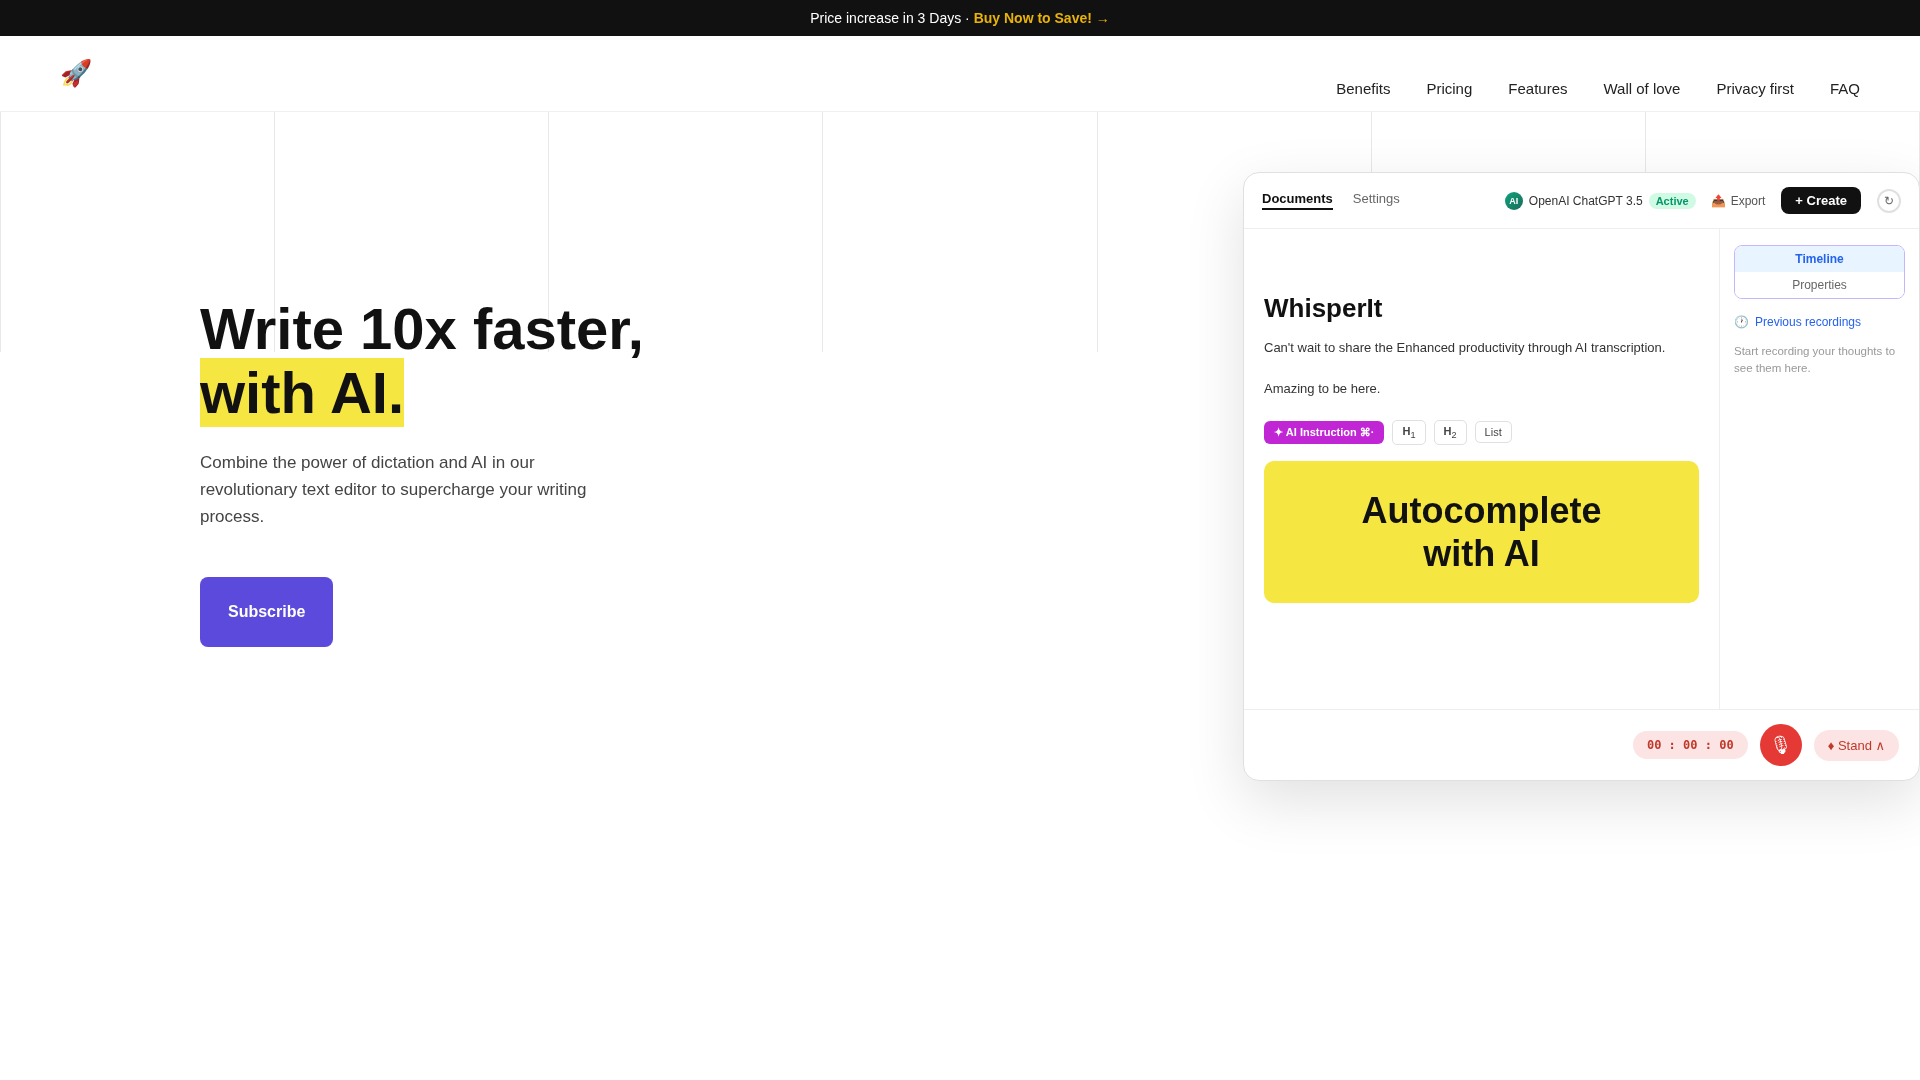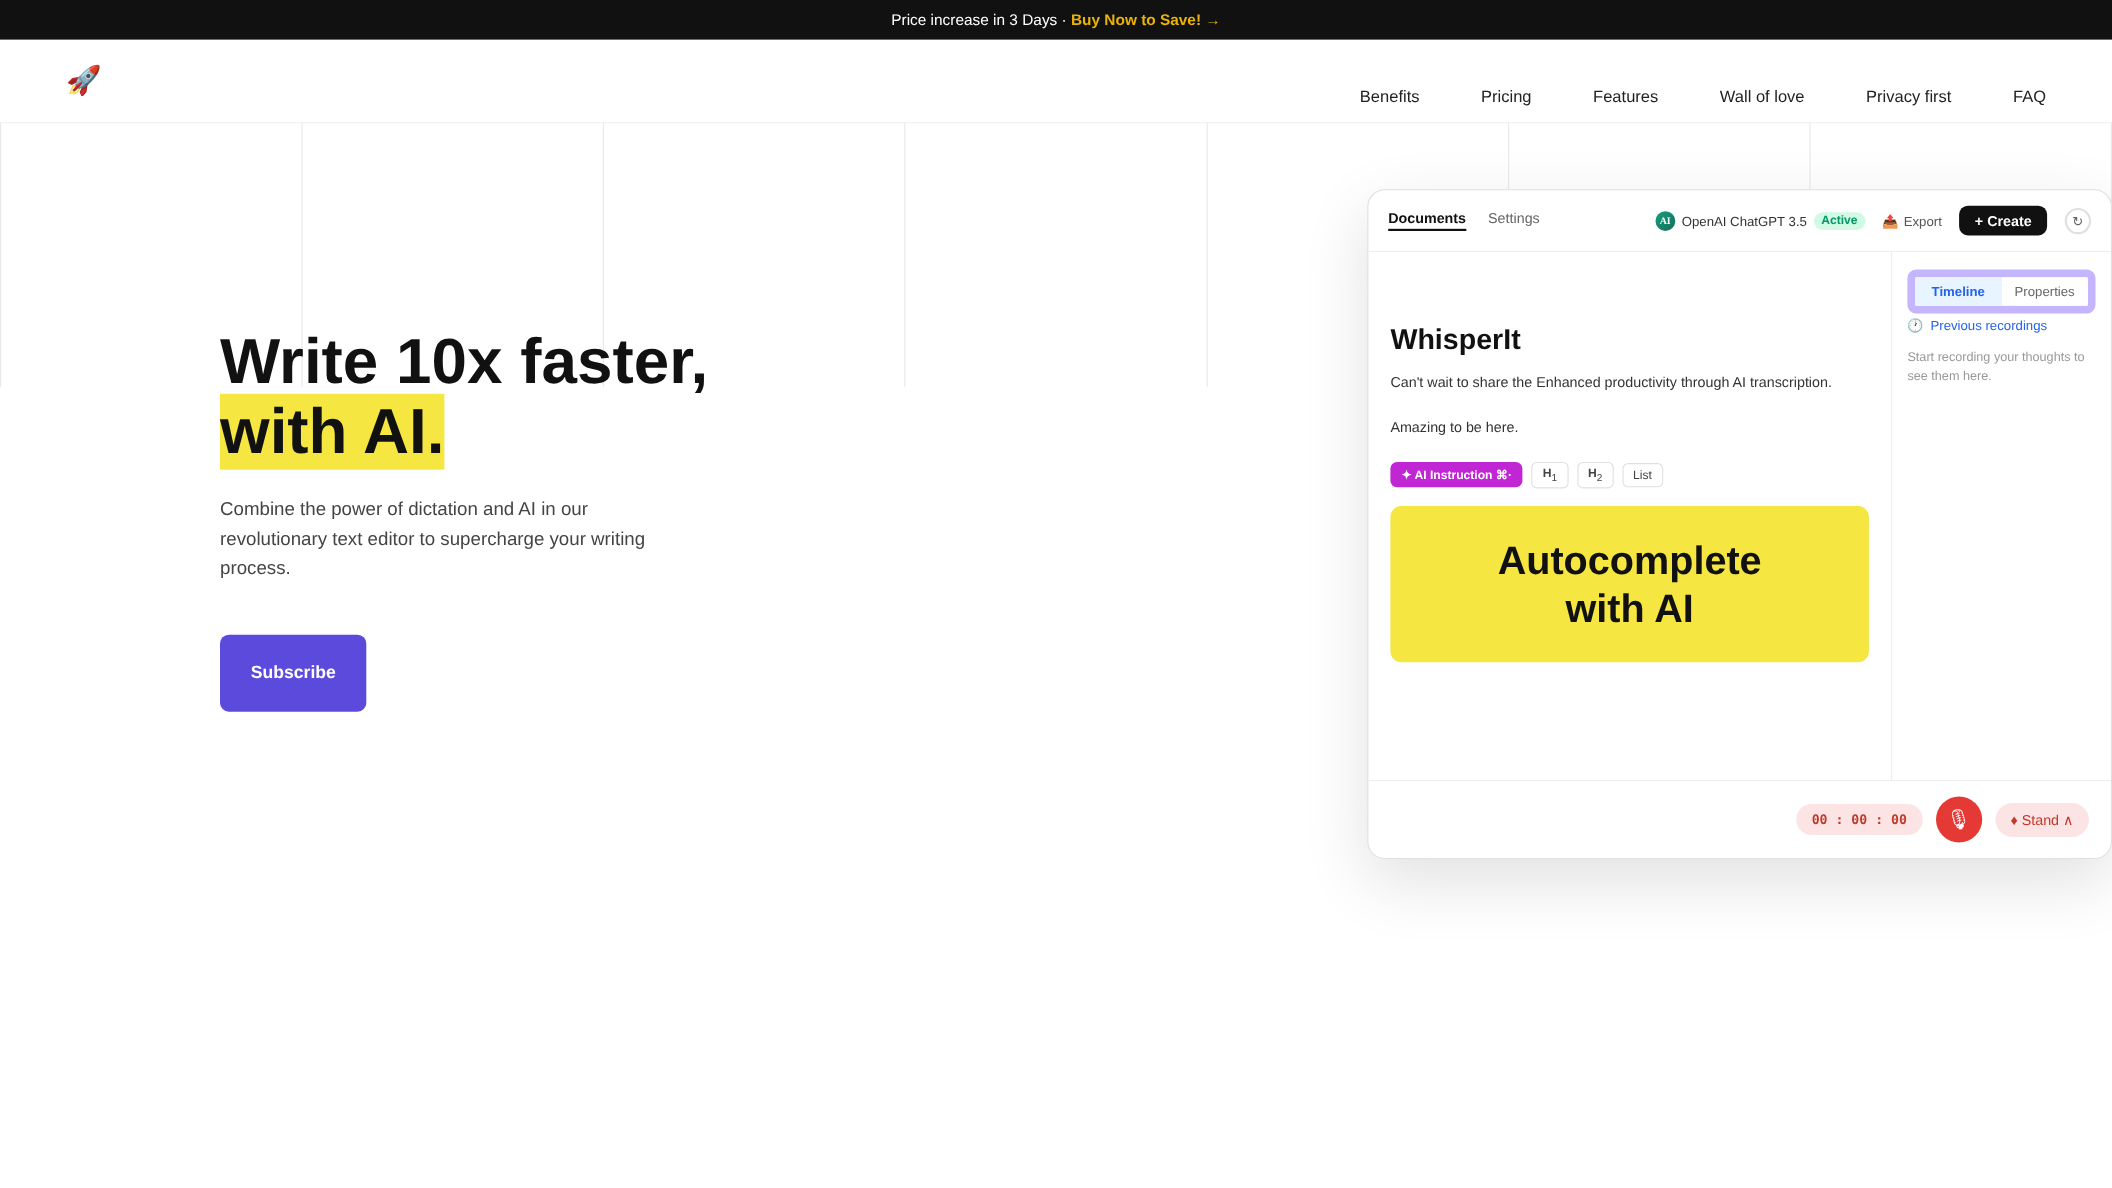--- a/index.html
+++ b/index.html
@@ -27,21 +27,21 @@
     .nav-logo {
       display: flex;
       align-items: center;
       gap: 8px;
     }
     .nav-logo .logo-icon {
       font-size: 26px;
     }
     .nav-links {
       display: flex;
-      gap: 56px;
+      gap: 36px;
       margin-top: 30px;
     }
     .nav-links a {
       text-decoration: none;
       color: #222;
       font-size: 15px;
       font-weight: 500;
     }
 
     
@@ -153,21 +153,20 @@
       width: 18px;
       height: 18px;
       background: linear-gradient(135deg, #10a37f, #1a6b58);
       border-radius: 50%;
       display: inline-flex;
       align-items: center;
       justify-content: center;
       color: #fff;
       font-size: 9px;
       font-weight: 700;
-      font-family: Liberation Serif, serif;
     }
     .model-name { font-size: 12px; color: #333; font-weight: 500; }
     .active-badge {
       background: #d1fae5;
       color: #059669;
       font-size: 11px;
       font-weight: 600;
       padding: 2px 7px;
       border-radius: 20px;
     }
@@ -272,24 +271,25 @@
 
     
     .app-sidebar {
       width: 200px;
       border-left: 1px solid #eee;
       padding: 16px 14px;
     }
     .sidebar-toggle {
       display: flex;
       gap: 0;
-      margin-bottom: 4px;
+      margin-bottom: 16px;
       border-radius: 8px;
       overflow: hidden;
-      border: 7px solid #c4b5fd;
+      border: 1px solid #c4b5fd;
+      flex-direction: column;
     }
     .sidebar-tab {
       flex: 1;
       padding: 6px 10px;
       font-size: 12px;
       font-weight: 500;
       text-align: center;
       cursor: pointer;
       background: #fff;
       color: #666;

